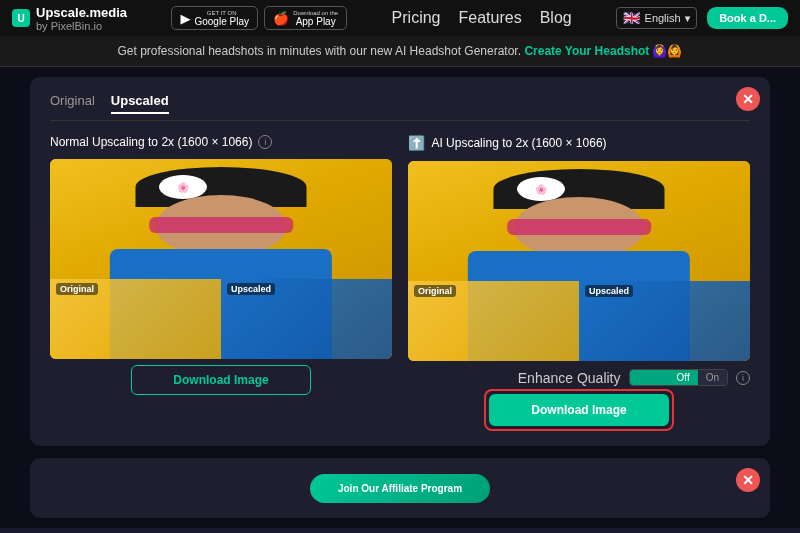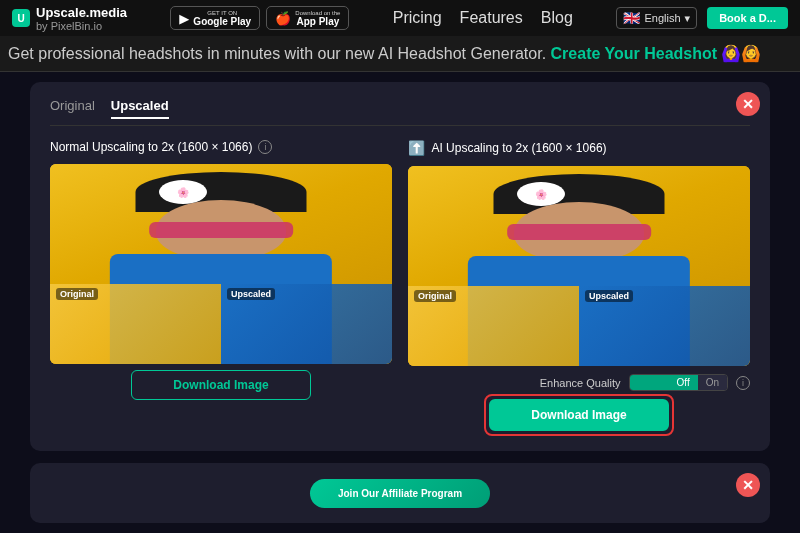--- a/index.html
+++ b/index.html
@@ -59,21 +59,21 @@
       color: #fff;
       font-size: 9px;
       height: 24px;
       cursor: pointer;
       background: transparent;
     }
     .store-btn .store-icon {
       font-size: 13px;
     }
     .store-btn .store-text-top { font-size: 6px; color: #ccc; display: block; }
-    .store-btn .store-text-main { font-size: 10px; font-weight: 700; display: block; }
+    .store-btn .store-text-main { font-size: 10px; font-weight: 400; display: block; }
     .nav-links {
       display: flex;
       align-items: center;
       gap: 18px;
     }
     .nav-link {
       color: #ddd;
       font-size: 16px;
       cursor: pointer;
     }
@@ -91,33 +91,33 @@
       border: 1px solid #555;
       border-radius: 4px;
       padding: 2px 6px;
       cursor: pointer;
     }
     .flag { font-size: 14px; }
     .book-btn {
       background: #00c896;
       color: #fff;
       border: none;
-      border-radius: 4px;
+      border-radius: 9px;
       padding: 5px 12px;
       font-size: 11px;
       font-weight: 700;
       cursor: pointer;
     }
 
     
     .banner {
       background: #1a1a1a;
-      text-align: left;
+      text-align: center;
       padding: 8px;
-      font-size: 16px;
+      font-size: 12px;
       color: #ccc;
       border-bottom: 1px solid #333;
     }
     .banner-link {
       color: #00c896;
       font-weight: 600;
       cursor: pointer;
     }
 
     
@@ -309,21 +309,21 @@
     .enhance-row {
       display: flex;
       align-items: center;
       justify-content: flex-end;
       gap: 8px;
       margin-top: 8px;
       margin-bottom: 8px;
     }
     .enhance-label {
       color: #ccc;
-      font-size: 11px;
+      font-size: 14px;
     }
     .toggle-group {
       display: flex;
       border-radius: 4px;
       overflow: hidden;
       border: 1px solid #444;
     }
     .toggle-opt {
       padding: 2px 8px;
       font-size: 10px;

